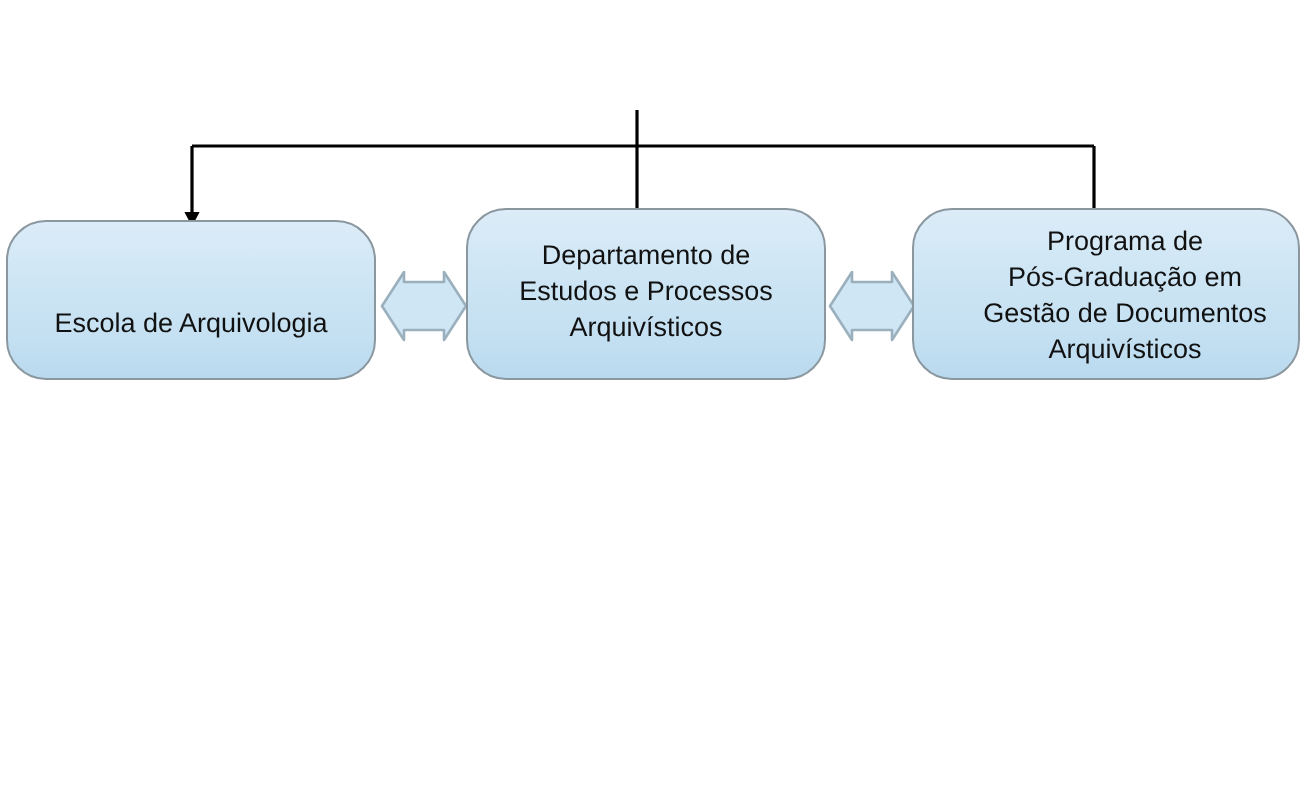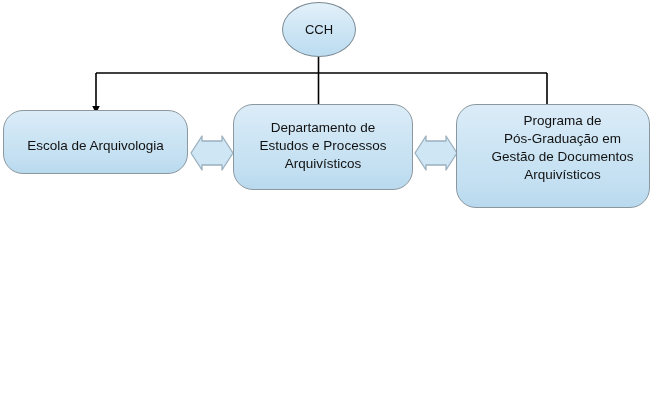--- a/index.html
+++ b/index.html
@@ -114,42 +114,39 @@
 
     <g>
       <path d="M 96 73 L 96 109" stroke="#000000" stroke-width="1.6" fill="none" marker-end="url(#arrowhead)"></path>
     </g>
 
     <g>
       <path d="M 547 73 L 547 109" stroke="#000000" stroke-width="1.6" fill="none" marker-end="url(#arrowhead)"></path>
     </g>
   </svg>
 
-  <div class="node-ellipse" id="node-cch" style="left:282px; top:2px; width:74px; height:55px;">
-    <span class="node-text">CCH</span>
-  </div>
 
-  <div class="node-box" id="node-escola" style="left:3px; top:110px; width:185px; height:64px;">
+  <div class="node-box" id="node-escola" style="left:3px; top:110px; width:185px; height:80px;">
     <span class="node-text">Escola de Arquivologia</span>
   </div>
 
   <svg class="arrow-double" style="left:190px; top:133px;" width="44" height="40" viewBox="0 0 44 40">
     <path d="M 12 8 L 32 8 L 32 3 L 43 20 L 32 37 L 32 32 L 12 32 L 12 37 L 1 20 L 12 3 Z" fill="#cfe6f5" stroke="#9bb0bd" stroke-width="1.3" stroke-linejoin="round"></path>
   </svg>
 
   <div class="node-box" id="node-departamento" style="left:233px; top:104px; width:180px; height:86px;">
     <span class="node-text">Departamento de
 Estudos e Processos
 Arquivísticos</span>
   </div>
 
   <svg class="arrow-double" style="left:414px; top:133px;" width="44" height="40" viewBox="0 0 44 40">
     <path d="M 12 8 L 32 8 L 32 3 L 43 20 L 32 37 L 32 32 L 12 32 L 12 37 L 1 20 L 12 3 Z" fill="#cfe6f5" stroke="#9bb0bd" stroke-width="1.3" stroke-linejoin="round"></path>
   </svg>
 
-  <div class="node-box" id="node-programa" style="left:456px; top:104px; width:194px; height:104px;padding-left:19px;">
+  <div class="node-box" id="node-programa" style="left:456px; top:104px; width:194px; height:86px;padding-left:19px;">
     <span class="node-text">Programa de
 Pós-Graduação em
 Gestão de Documentos
 Arquivísticos</span>
   </div>
 
 </div>
 
 </body></html>

